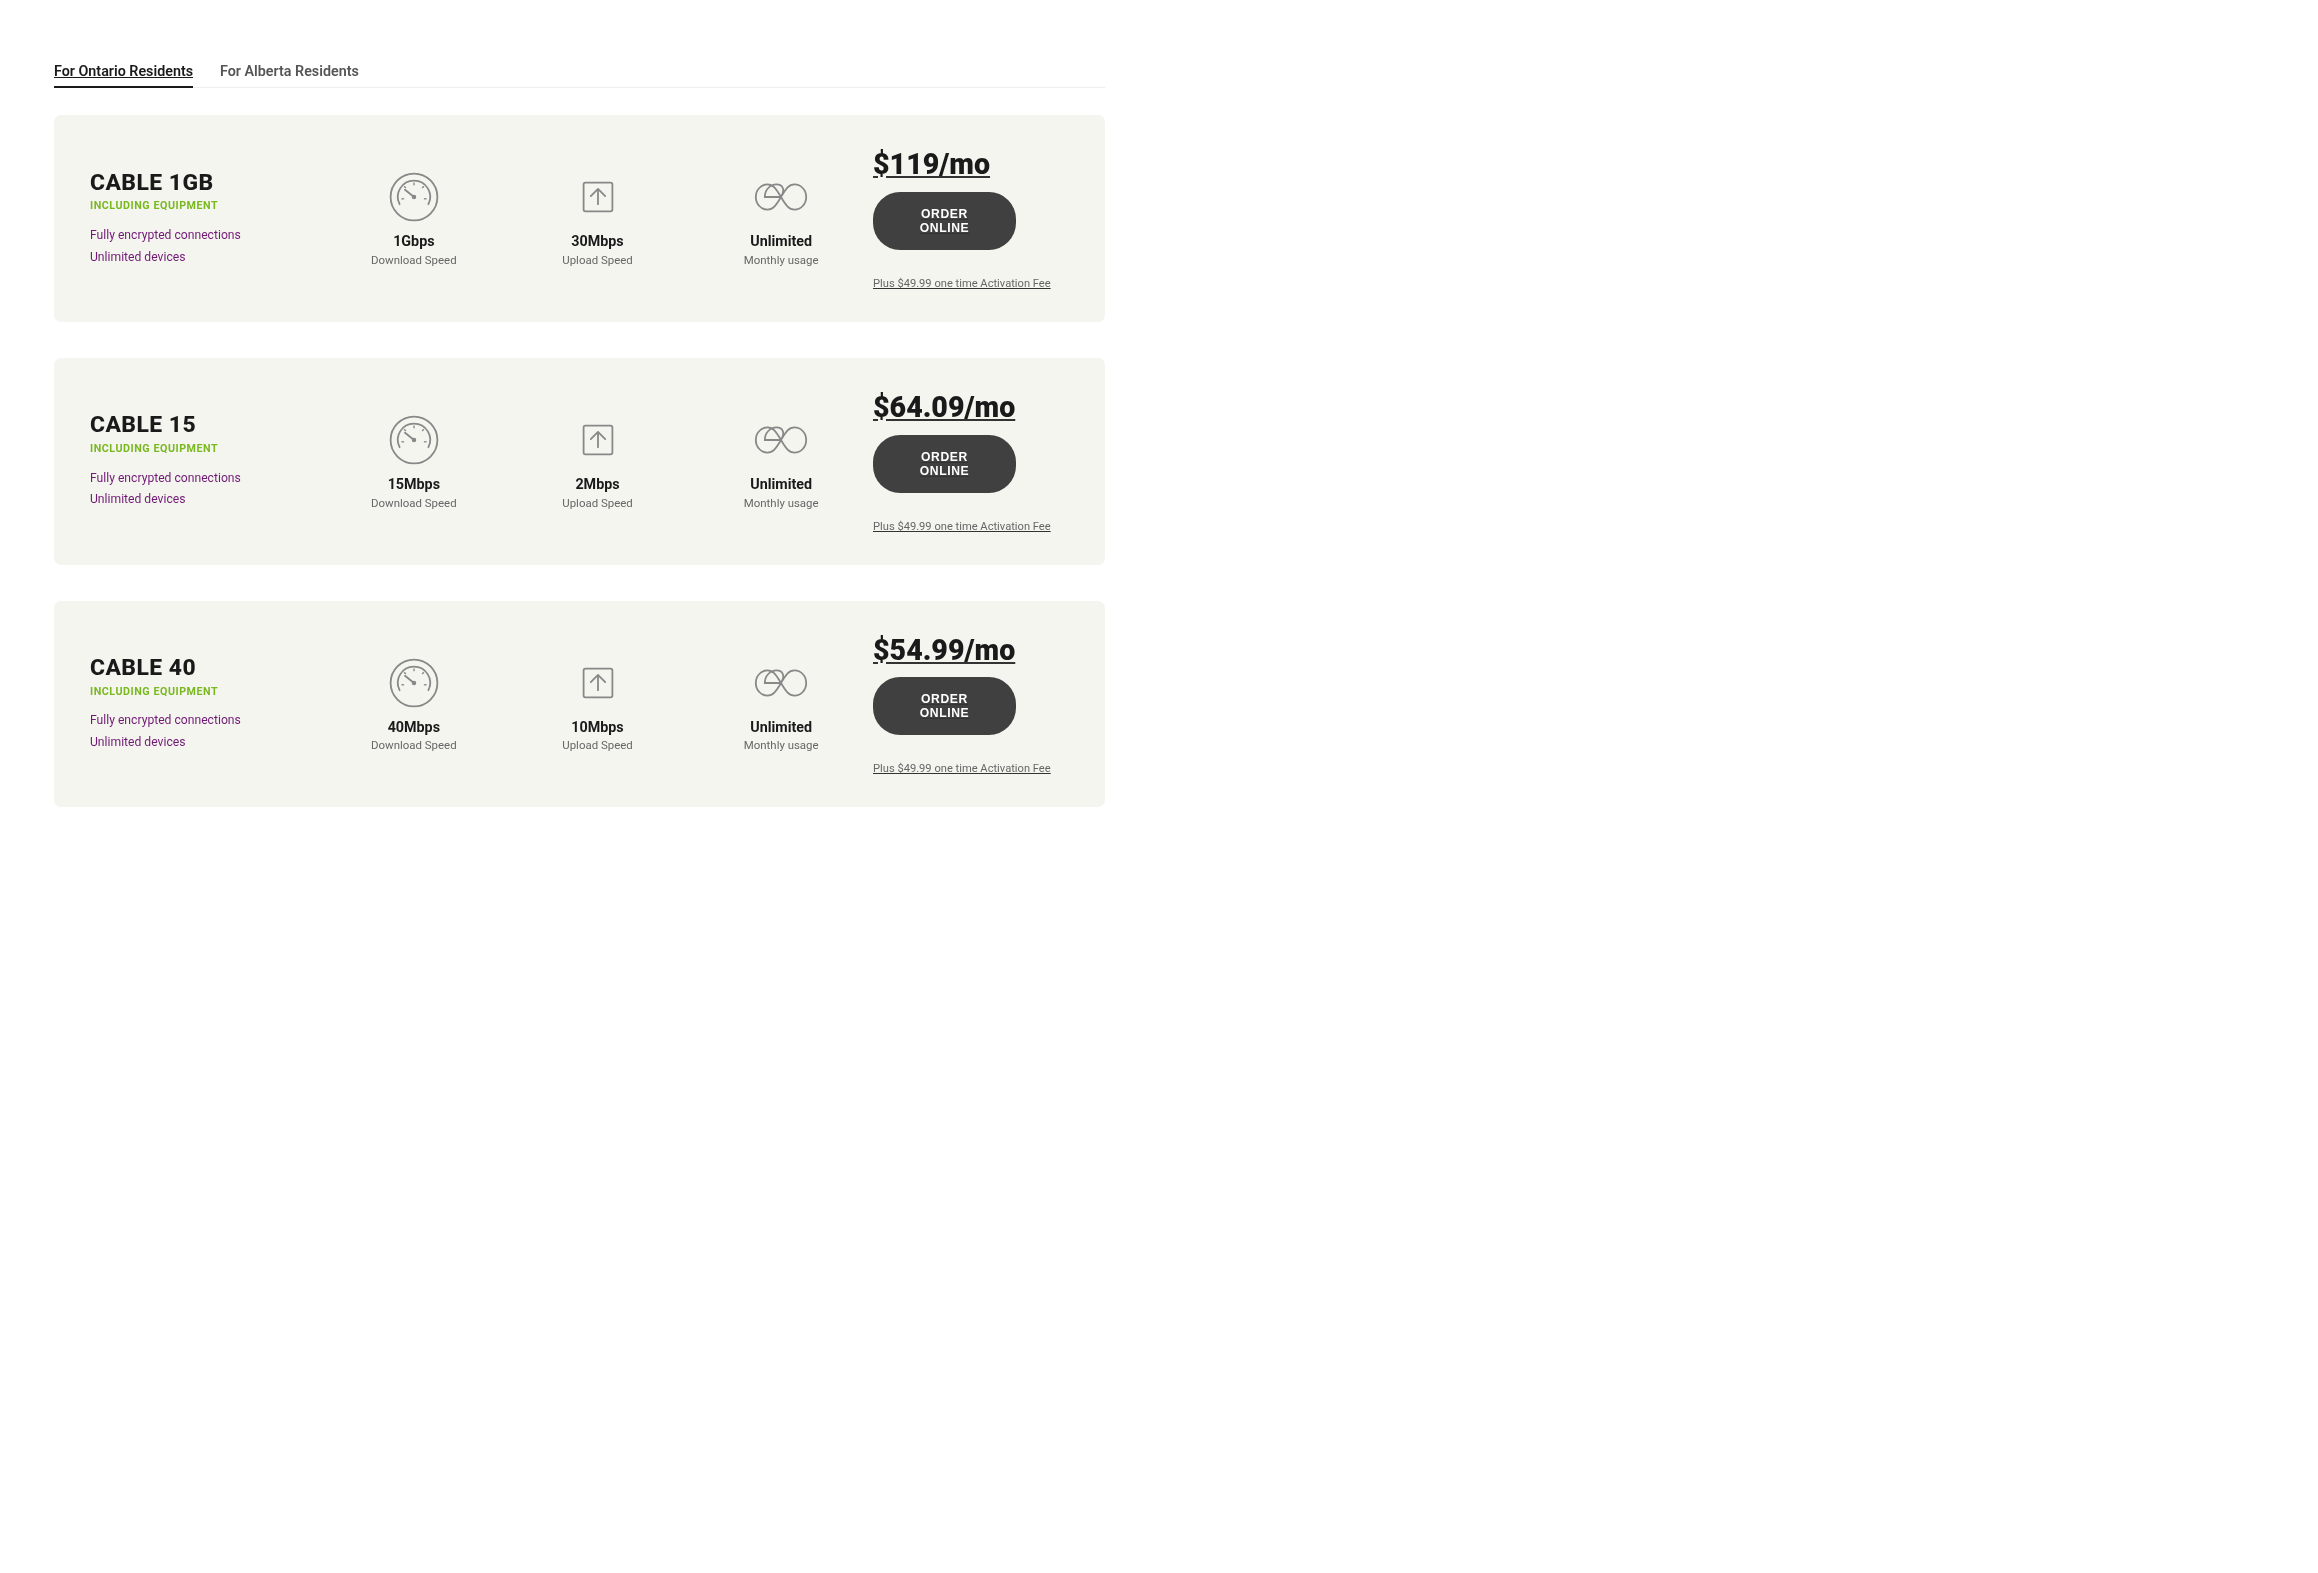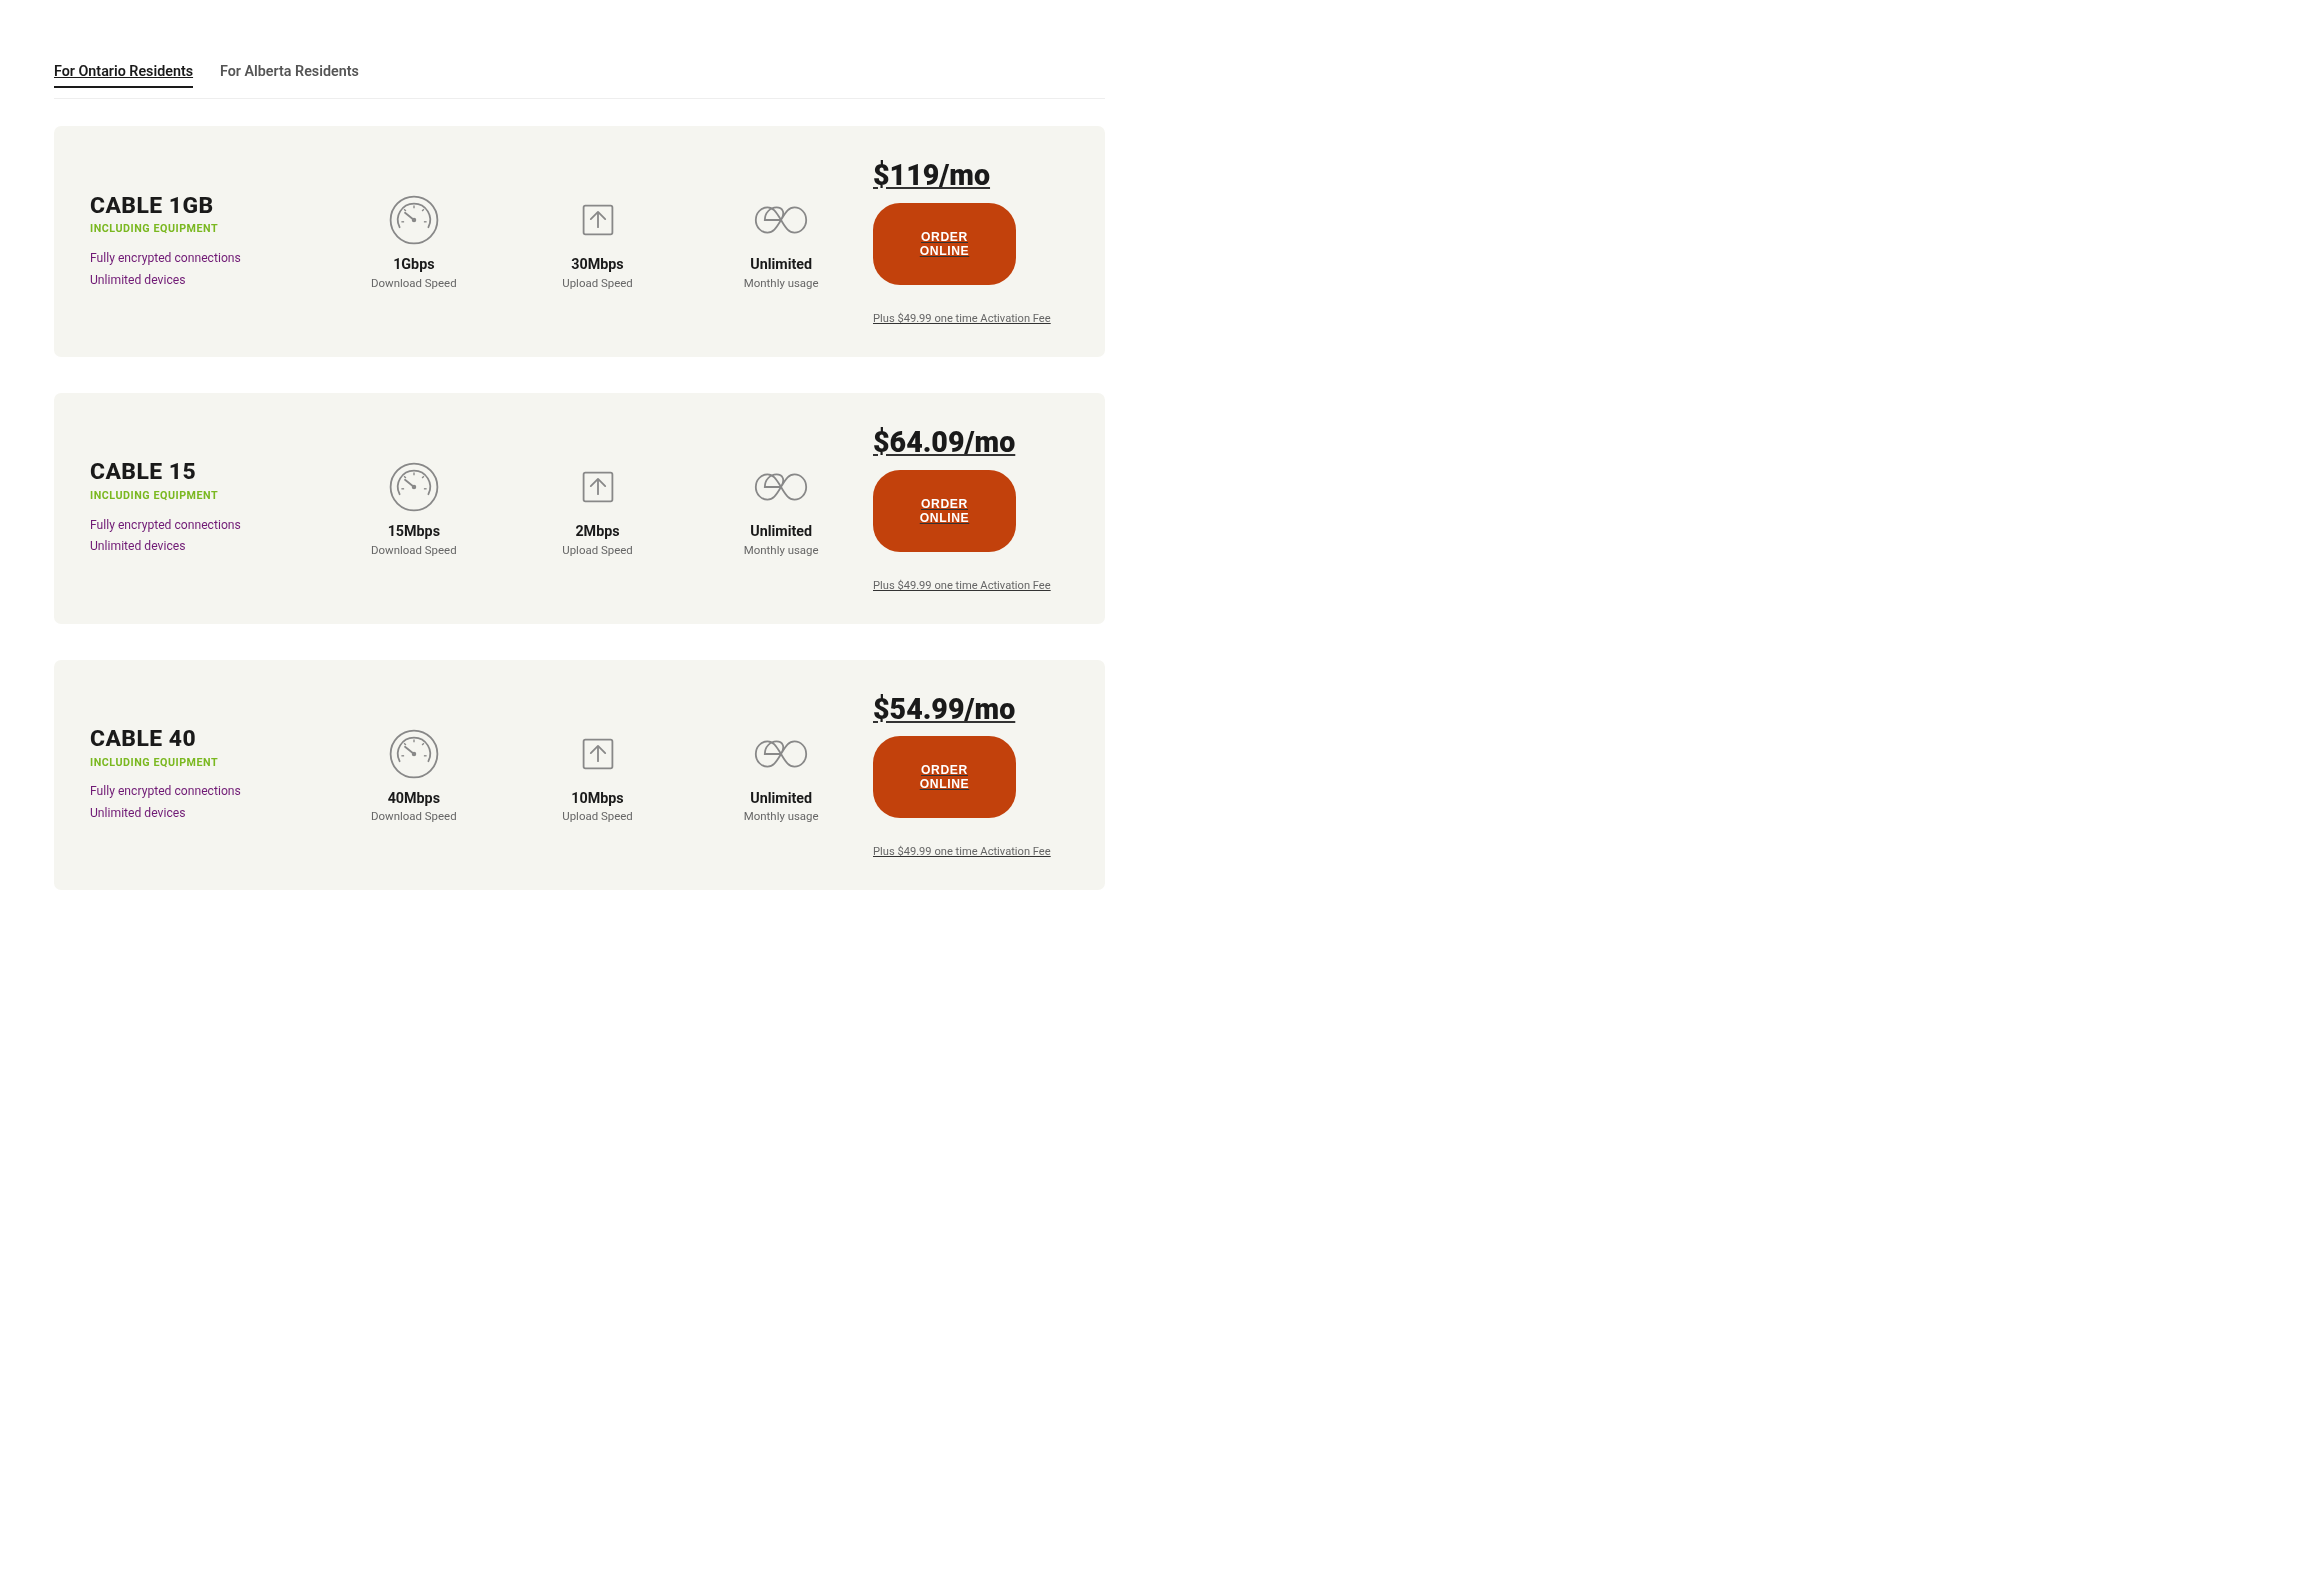--- a/index.html
+++ b/index.html
@@ -20,21 +20,21 @@
       font-size: 0.95rem;
       color: #444;
       line-height: 1.6;
       margin-bottom: 27px;
     }
     .tabs {
       display: flex;
       gap: 27px;
       margin-bottom: 27px;
       border-bottom: 1.8px solid #eee;
-      padding-bottom: 12px;
+      padding-bottom: 1px;
     }
     .tab {
       font-size: 1rem;
       font-weight: 600;
       color: #555;
       cursor: pointer;
       padding-bottom: 7.1px;
       border-bottom: 2.7px solid transparent;
       margin-bottom: -1.8px;
     }
@@ -115,25 +115,25 @@
       text-align: center;
       text-decoration: underline;
     }
     .plan-price {
       font-size: 2rem;
       font-weight: 900;
       color: #1a1a1a;
       margin-bottom: 10.7px;
     }
     .order-btn {
-      background: #c2410c;
+      background: #404040;
       color: #fff;
       border: none;
       border-radius: 27px;
-      padding: 27px 25px;
+      padding: 15px 25px;
       font-size: 0.85rem;
       font-weight: 700;
       letter-spacing: 0.05em;
       cursor: pointer;
       text-transform: uppercase;
       margin-bottom: 9px;
       width: 143px;
     }
     .plan-activation {
       font-size: 0.78rem;

